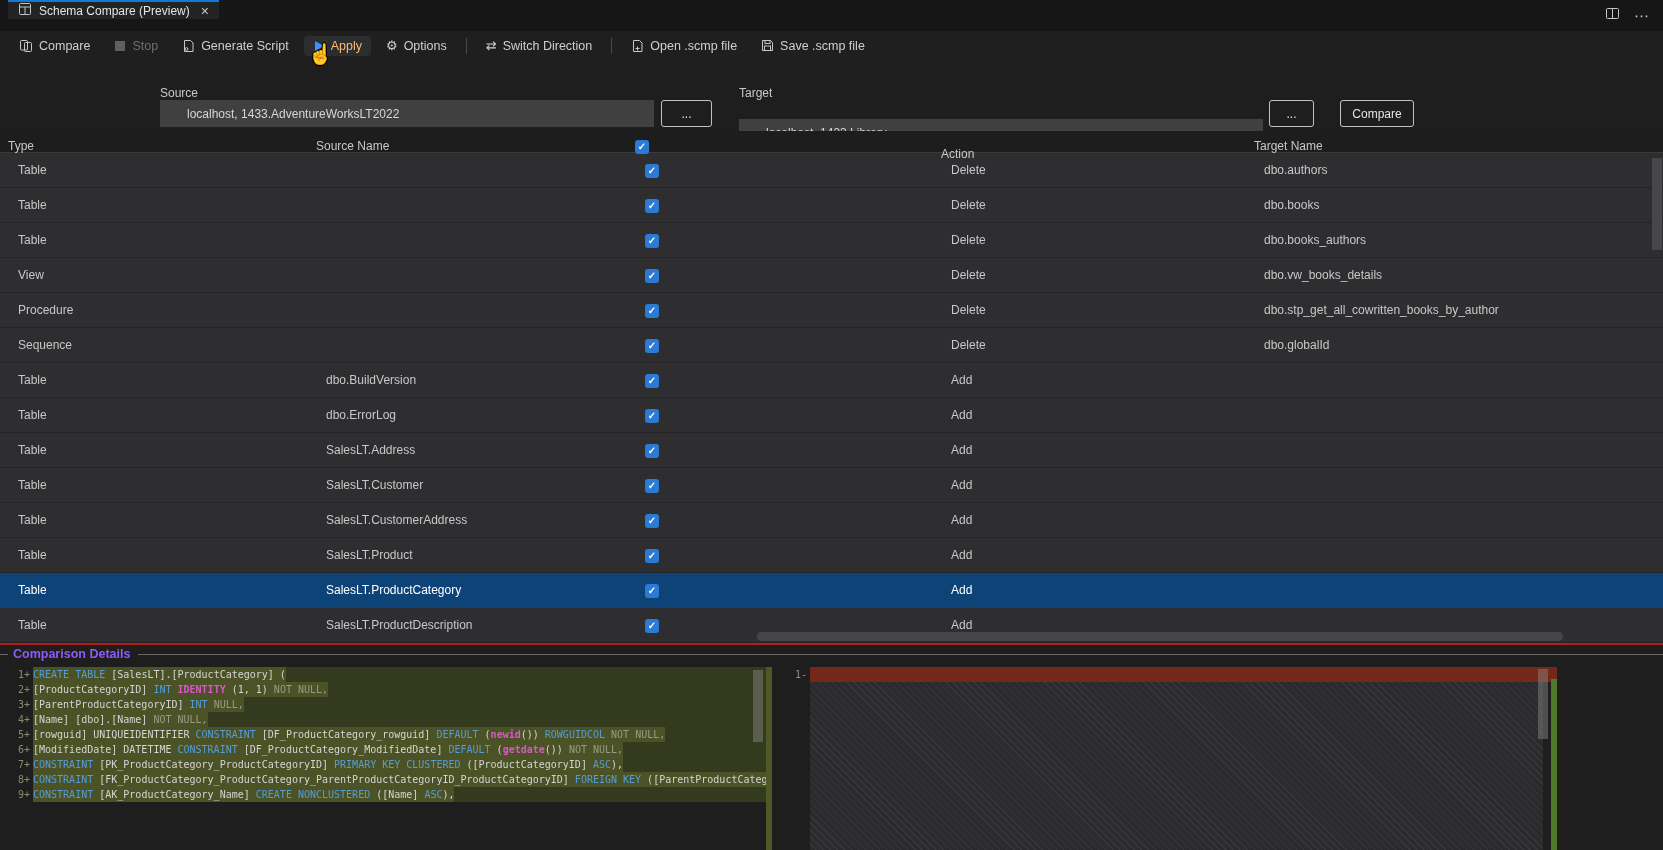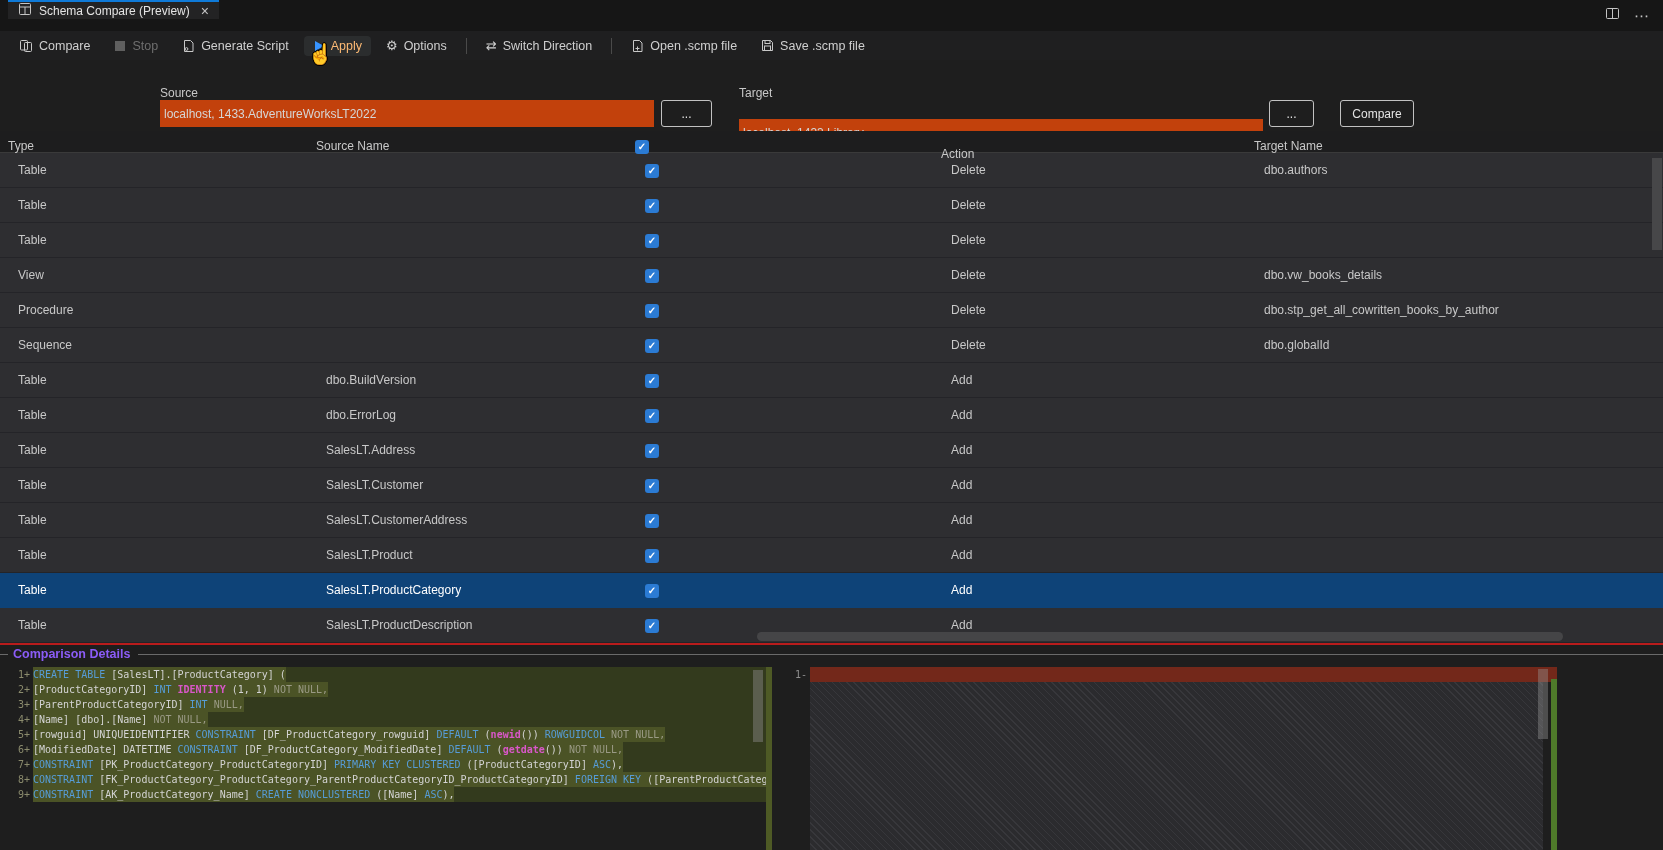--- a/index.html
+++ b/index.html
@@ -19,22 +19,22 @@
   .tb-item { display:flex; align-items:center; gap:6px; padding:3px 9px; margin-right:6px;
              font-size:12.5px; color:#cfcfcf; border-radius:4px; cursor:pointer; white-space:nowrap; }
   .tb-item.disabled { color:#6e6e6e; cursor:default; }
   .tb-item.active { background:#2b2d2e; color:#fdba74; }
   .tb-sep { width:1px; height:16px; background:#4a4a4a; margin:0 10px 0 4px; }
   .tb-glyph { font-size:13px; line-height:1; }
   .tb-item svg { display:block; }
 
   
   .conn-label { position:absolute; font-size:12px; color:#c8c8c8; }
-  .conn-input { position:absolute; height:27px; background:#c2410c; color:#d6d6d6; font-size:12px;
-                display:flex; align-items:center; padding-left:4px; }
+  .conn-input { position:absolute; height:27px; background:#404040; color:#d6d6d6; font-size:12px;
+                display:flex; align-items:center; padding-left:27px; }
   .btn { position:absolute; height:27px; background:transparent; border:1px solid #c2c2c2; border-radius:3px;
          color:#e4e4e4; font-size:12px; display:flex; align-items:center; justify-content:center; cursor:pointer; }
 
   
   .grid { position:absolute; top:131px; left:0; width:1663px; height:514px; background:#b91c1c; }
   .g-header { display:grid; grid-template-columns:316px 319px 300px 313px 1fr; height:22px;
               background:#1d1d1e; border-bottom:1px solid #3a3a3a; font-size:12px; color:#c8c8c8; align-items:center; }
   .g-header .h-type { padding-left:8px; }
   .g-header .h-action { padding-left:6px;margin-top:16px; }
   .g-header .h-target { padding-left:6px; }
@@ -196,26 +196,28 @@
         <div class="cell source"></div>
         <div class="cell check"><span class="checkbox">✓</span></div>
         <div class="cell action">Delete</div>
         <div class="cell target">dbo.authors</div>
       </div>
       <div class="row">
         <div class="cell type">Table</div>
         <div class="cell source"></div>
         <div class="cell check"><span class="checkbox">✓</span></div>
         <div class="cell action">Delete</div>
-      </div>
-      <div class="row">
-        <div class="cell type">Table</div>
-        <div class="cell source"></div>
-        <div class="cell check"><span class="checkbox">✓</span></div>
-        <div class="cell action">Delete</div>
+        <div class="cell target">dbo.books</div>
+      </div>
+      <div class="row">
+        <div class="cell type">Table</div>
+        <div class="cell source"></div>
+        <div class="cell check"><span class="checkbox">✓</span></div>
+        <div class="cell action">Delete</div>
+        <div class="cell target">dbo.books_authors</div>
       </div>
       <div class="row">
         <div class="cell type">View</div>
         <div class="cell source"></div>
         <div class="cell check"><span class="checkbox">✓</span></div>
         <div class="cell action">Delete</div>
         <div class="cell target">dbo.vw_books_details</div>
       </div>
       <div class="row">
         <div class="cell type">Procedure</div>

